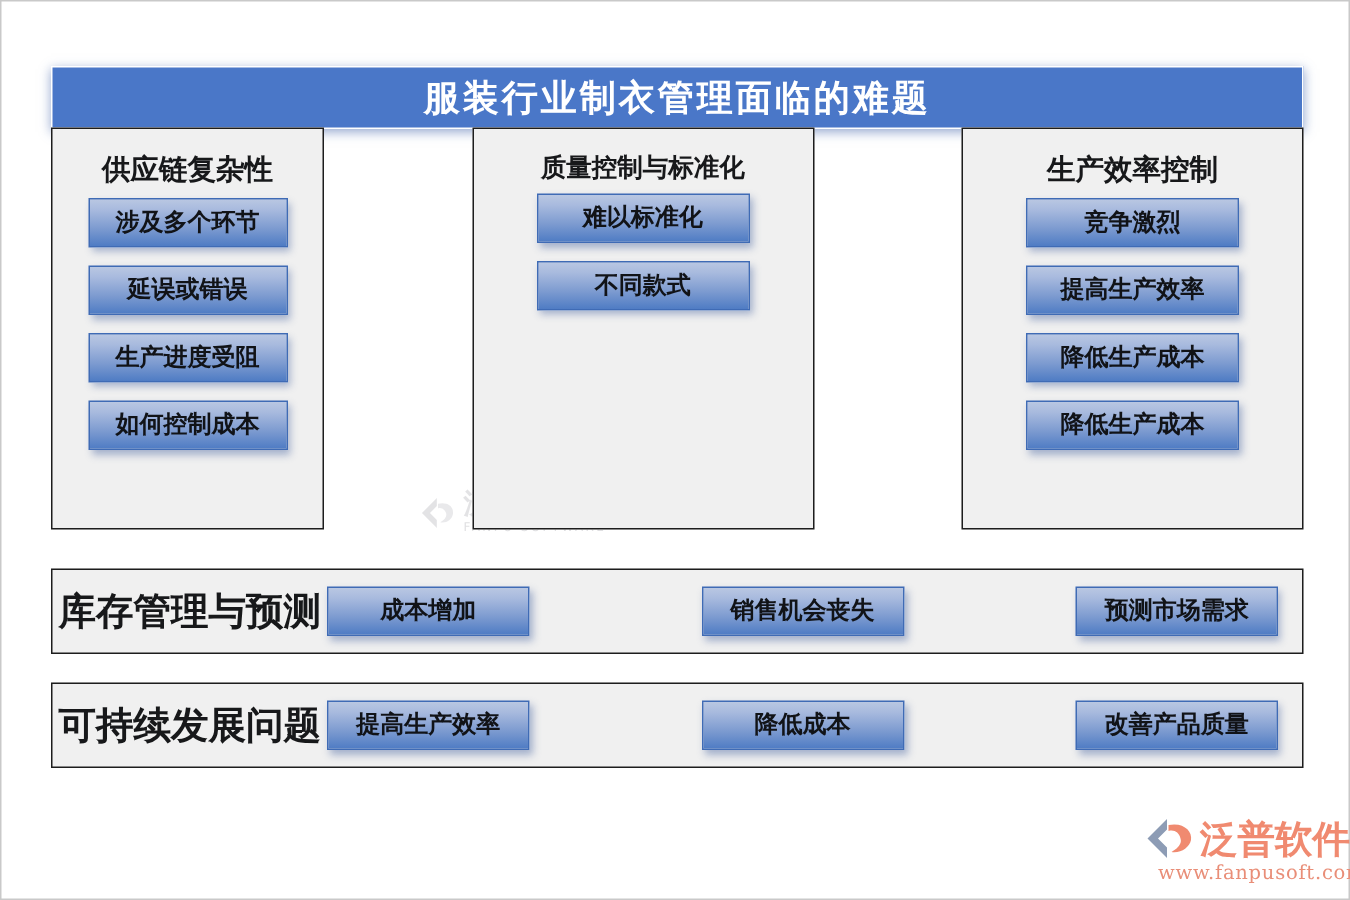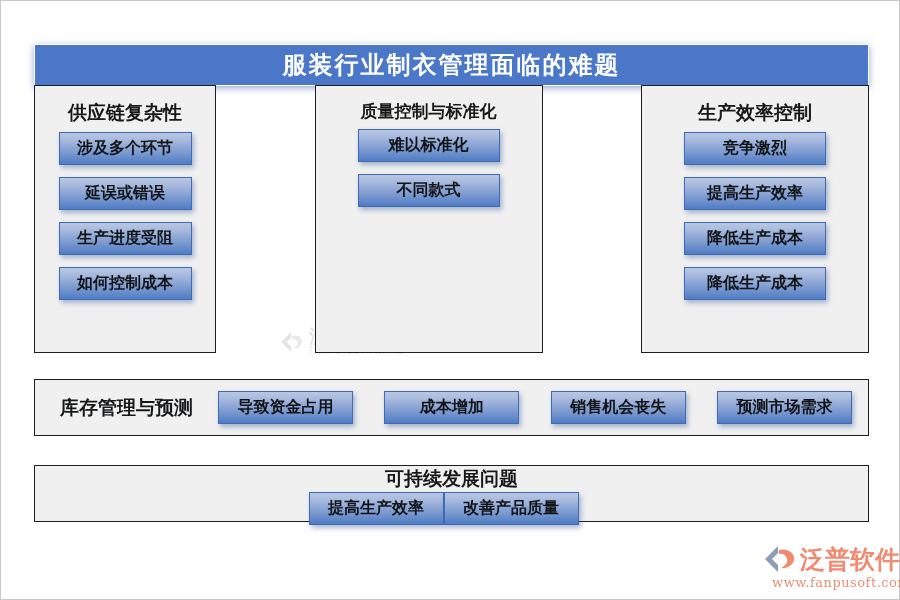--- a/index.html
+++ b/index.html
@@ -107,25 +107,25 @@
     width: 835px;
     height: 57px;
     background: #f0f0f0;
     border: 1.5px solid #1d1d1d;
     box-sizing: border-box;
     display: flex;
     align-items: center;
     z-index: 2;
   }
   #row-inventory { top: 378px; }
-  #row-sustainability { top: 464px; flex-direction: column; }
+  #row-sustainability { top: 454px; }
   .row-label {
     width: 183px;
     text-align: center;
-    font-size: 19px;
+    font-size: 25px;
     font-weight: bold;
     color: #17181a;
     font-family: "DejaVu Serif", "Liberation Serif", serif;
     white-space: nowrap;
     flex: none;
   }
   .row-buttons {
     flex: 1;
     display: flex;
     justify-content: space-between;
@@ -240,31 +240,31 @@
       <div class="btn">提高生产效率</div>
       <div class="btn">降低生产成本</div>
       <div class="btn">降低生产成本</div>
     </div>
 
   </div>
 
   <div class="row-panel" id="row-inventory">
     <div class="row-label">库存管理与预测</div>
     <div class="row-buttons">
-      <div class="btn">导致资金占用</div>
       <div class="btn">成本增加</div>
       <div class="btn">销售机会丧失</div>
       <div class="btn">预测市场需求</div>
     </div>
   </div>
 
   <div class="row-panel" id="row-sustainability">
     <div class="row-label">可持续发展问题</div>
     <div class="row-buttons">
       <div class="btn">提高生产效率</div>
+      <div class="btn">降低成本</div>
       <div class="btn">改善产品质量</div>
     </div>
   </div>
 
   <div class="logo">
     <svg class="logo-mark" viewBox="0 0 34 30">
       <path d="M15 2 L2 15 L15 28 L15 21 L9 15 L15 9 Z" fill="#8d9cb5"></path>
       <path d="M16 6 C26 4 32 10 31 16 C30 21 24 25 18 24 C23 21 25 18 24 15 C23 11 20 9 16 10 Z" fill="#f08a70"></path>
     </svg>
     <span class="logo-cn">泛普软件</span>

